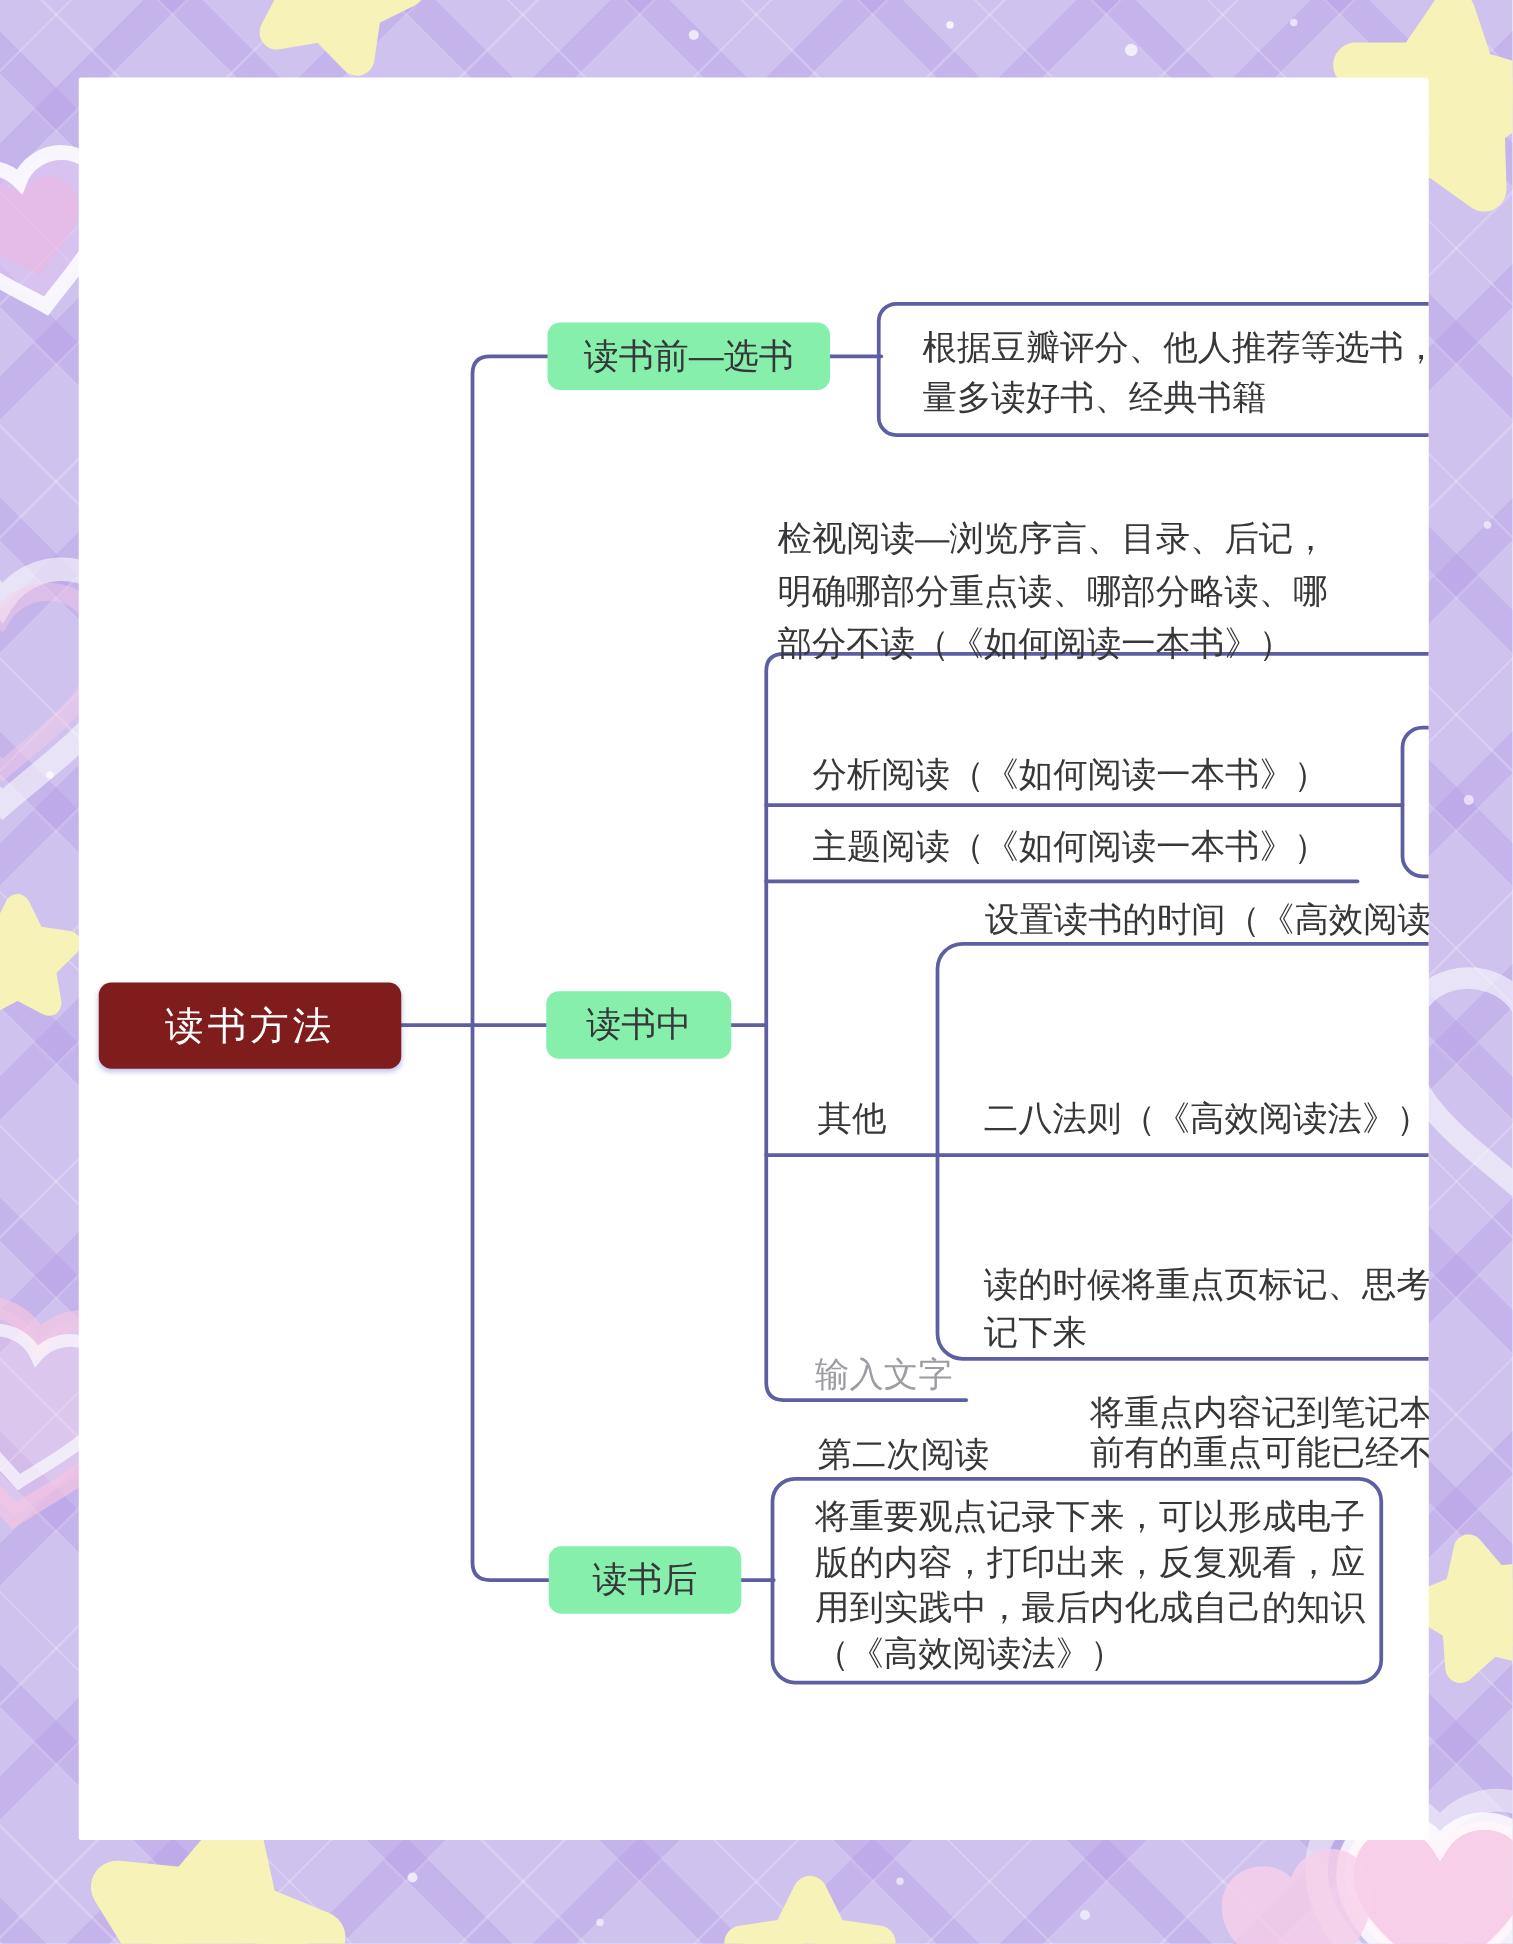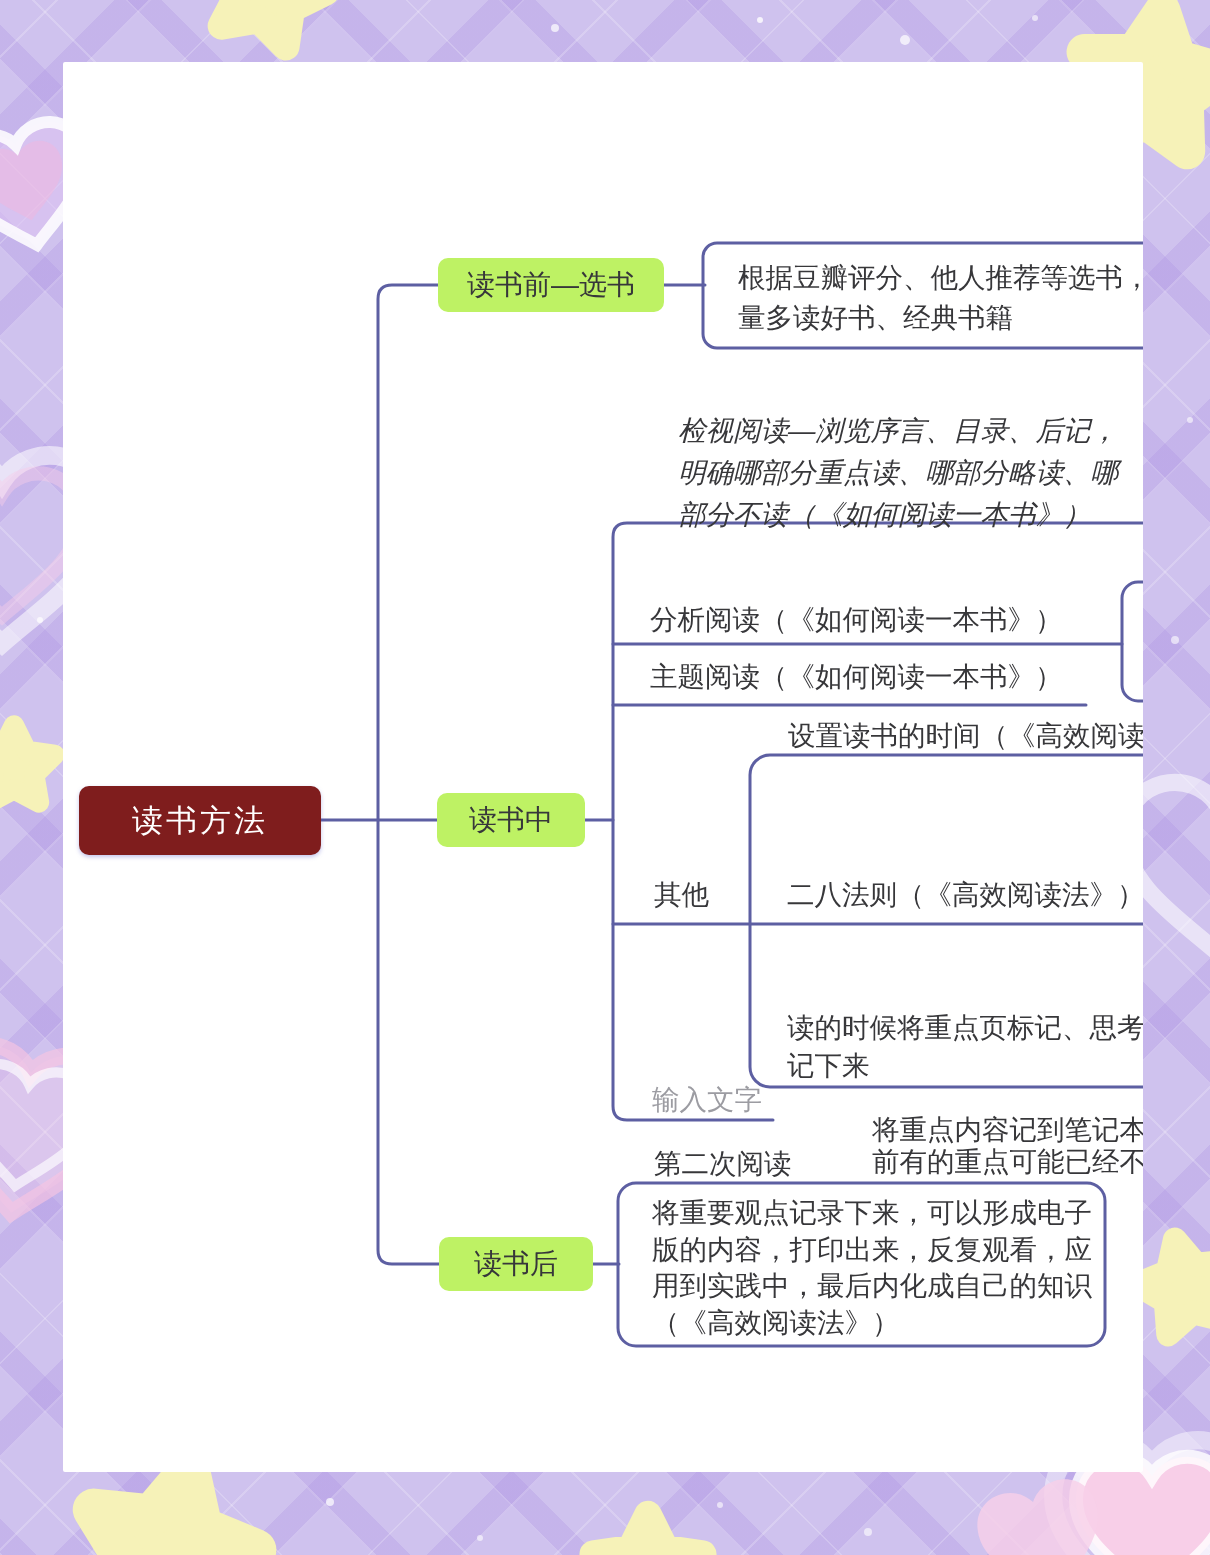--- a/index.html
+++ b/index.html
@@ -14,21 +14,21 @@
       repeating-linear-gradient(-45deg, rgba(174,148,227,0.30) 0px, rgba(174,148,227,0.30) 26px, rgba(174,148,227,0) 26px, rgba(174,148,227,0) 132px);
   }
   .deco{position:absolute;left:0;top:0;width:1210px;height:1555px;}
   .card{
     position:absolute;left:63px;top:62px;width:1080px;height:1410px;
     background:#ffffff;overflow:hidden;border-radius:2px;
   }
   .wires{position:absolute;left:0;top:0;width:1080px;height:1410px;}
   .node{
     position:absolute;display:flex;align-items:center;justify-content:center;
-    border-radius:10px;font-size:28px;color:#37373a;background:#bef264;
+    border-radius:10px;font-size:28px;color:#37373a;background:#86efac;
     white-space:nowrap;box-sizing:border-box;
   }
   .node.root{
     background:#7f1d1d;color:#ffffff;font-size:31px;letter-spacing:3px;
     box-shadow:0 2px 4px rgba(84,87,200,0.35);
   }
   .txt{position:absolute;font-size:27.5px;color:#37373a;white-space:nowrap;}
   .txt div{white-space:nowrap;}
   .placeholder{color:#9c9ca2;}
 </style>
@@ -132,21 +132,21 @@
   <div class="node" style="left:376px;top:1175px;width:154px;height:54px;">
     <span>读书后</span>
   </div>
 
 
   <div class="txt" style="left:675px;top:196px;line-height:40px;">
     <div>根据豆瓣评分、他人推荐等选书，</div>
     <div>量多读好书、经典书籍</div>
   </div>
 
-  <div class="txt" style="left:615px;top:348px;line-height:42px;font-style:italic;">
+  <div class="txt" style="left:559px;top:348px;line-height:42px;">
     <div>检视阅读—浏览序言、目录、后记，</div>
     <div>明确哪部分重点读、哪部分略读、哪</div>
     <div>部分不读（《如何阅读一本书》）</div>
   </div>
 
   <div class="txt" style="left:587px;top:540px;">分析阅读（《如何阅读一本书》）</div>
 
   <div class="txt" style="left:587px;top:597px;">主题阅读（《如何阅读一本书》）</div>
 
   <div class="txt" style="left:591px;top:815px;">其他</div>

